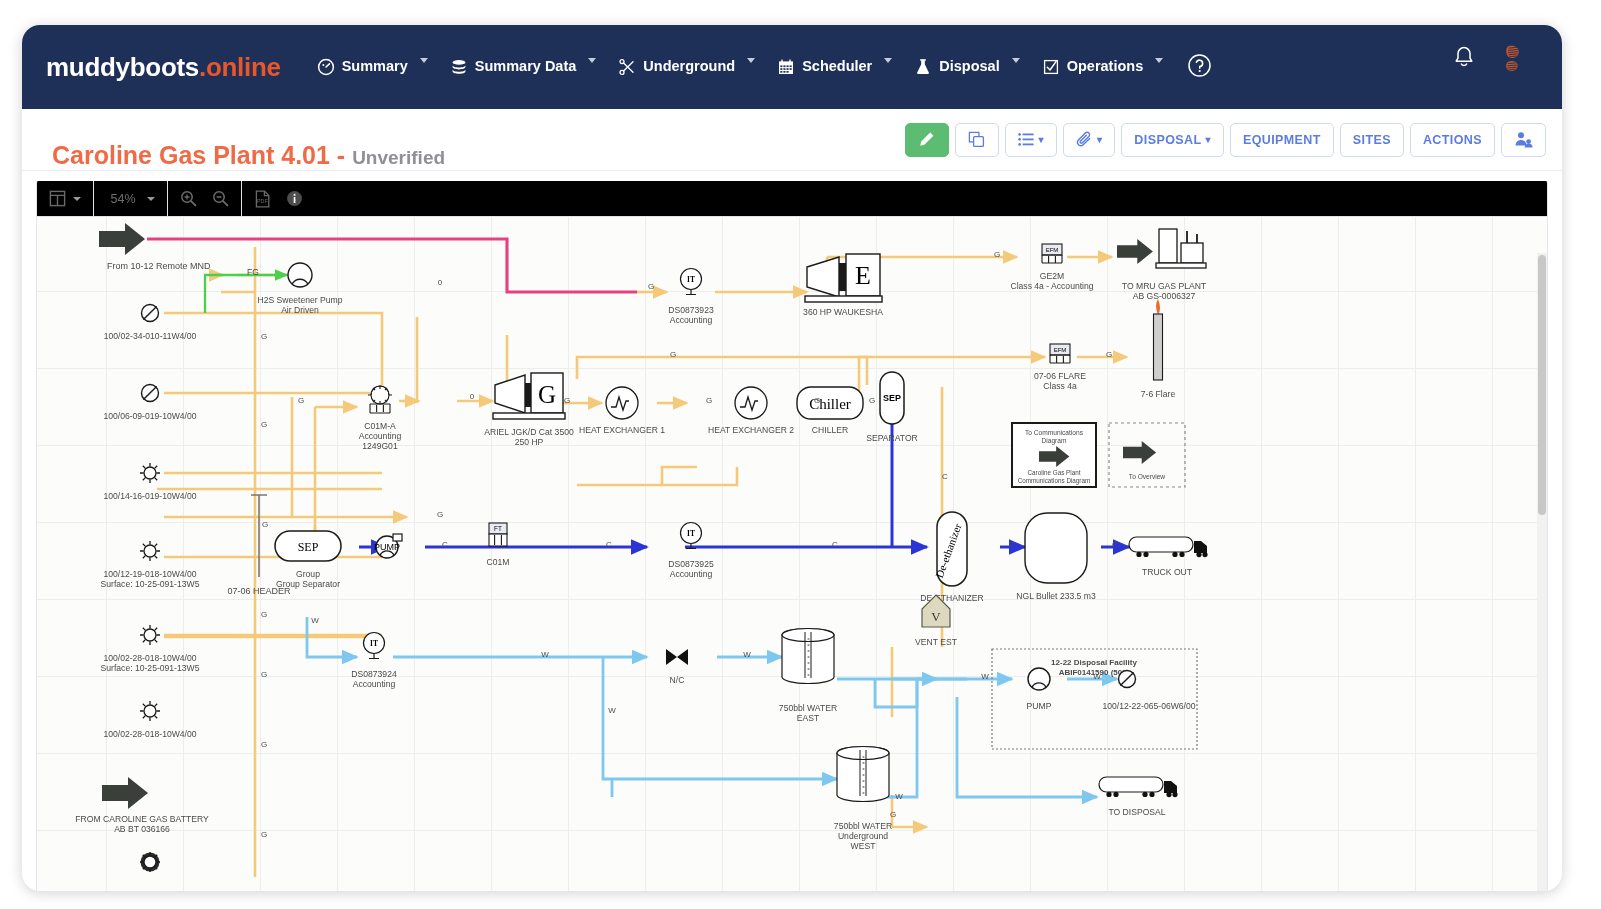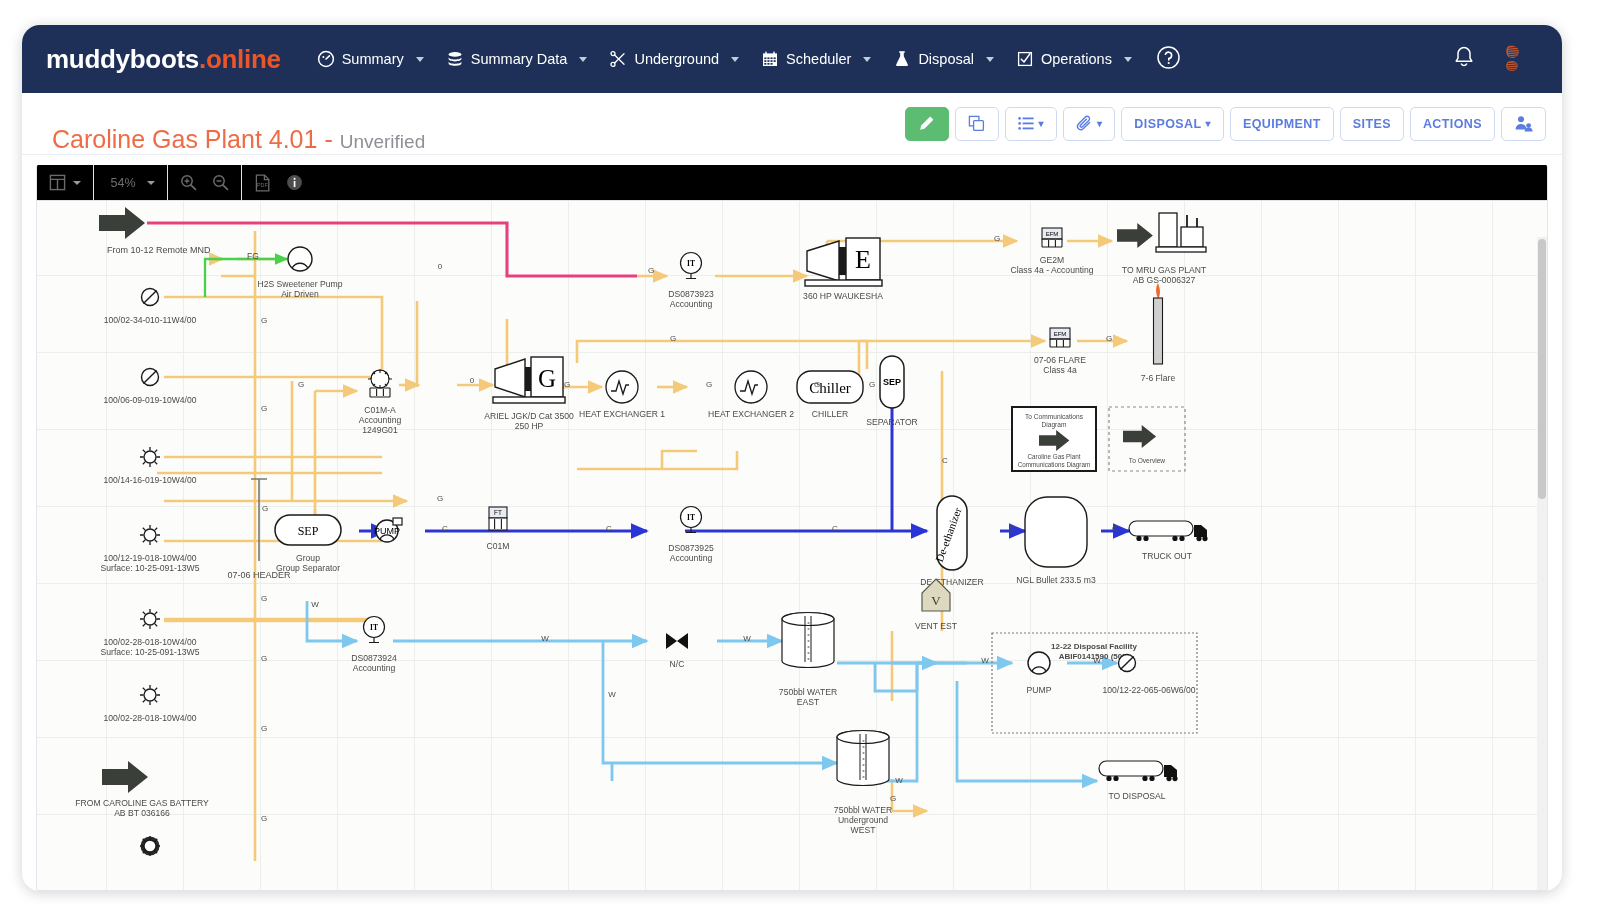--- a/index.html
+++ b/index.html
@@ -13,31 +13,31 @@
     position: absolute; left: 22px; top: 25px;
     width: 1540px; height: 866px;
     background: #ffffff;
     border-radius: 18px;
     overflow: hidden;
     box-shadow: 0 2px 14px rgba(0,0,0,0.18);
   }
 
   
   .navbar {
-    height: 68px; background: #1e3058;
+    height: 84px; background: #1e3058;
     display: flex; align-items: center;
     padding: 0 22px 0 24px;
     position: relative;
   }
   .brand { font-size: 26px; font-weight: bold; color: #ffffff; letter-spacing: -0.3px; white-space: nowrap; }
   .brand .accent { color: #e8562a; }
   .navitems { display: flex; align-items: center; margin-left: 26px; gap: 2px; }
   .navitem {
-    display: flex; align-items: center; gap: 7px;
-    color: #ffffff; font-size: 14.5px; font-weight: normal;
+    display: flex; gap: 7px;
+    color: #ffffff; font-size: 14.5px; font-weight: bold;
     padding: 8px 10px; cursor: pointer; white-space: nowrap;
   }
   .navitem .ico { display: inline-flex; width: 18px; height: 18px; align-items: center; justify-content: center; }
   .navitem .ico svg { display:block; }
   .caret {
     width: 0; height: 0; margin-left: 5px;
     border-left: 4.5px solid transparent;
     border-right: 4.5px solid transparent;
     border-top: 5px solid #c3cbdc;
   }
@@ -46,21 +46,21 @@
   .bootlogo { width: 24px; height: 30px; position: relative; cursor: pointer; }
 
   
   .titlebar {
     height: 62px; background: #ffffff;
     display: flex; align-items: center;
     padding: 0 16px 0 30px;
     border-bottom: 1px solid #e9edf2;
     position: relative;
   }
-  .pagetitle { font-size: 25px; color: #ef6b45; font-weight: normal; white-space: nowrap; margin-top: 32px; }
+  .pagetitle { font-size: 25px; color: #ef6b45; font-weight: bold; white-space: nowrap; margin-top: 32px; }
   .pagetitle .dash { color: #ef6b45; }
   .pagetitle .status { color: #8e9095; font-size: 19px; }
   .actions { margin-left: auto; display: flex; align-items: center; gap: 6px; }
   .btn {
     height: 34px; min-width: 44px;
     border: 1px solid #cfd9f0; border-radius: 5px;
     background: #ffffff; color: #5b7ce0;
     font-size: 12.5px; font-weight: bold; letter-spacing: .4px;
     display: flex; align-items: center; justify-content: center;
     padding: 0 12px; cursor: pointer; white-space: nowrap;

